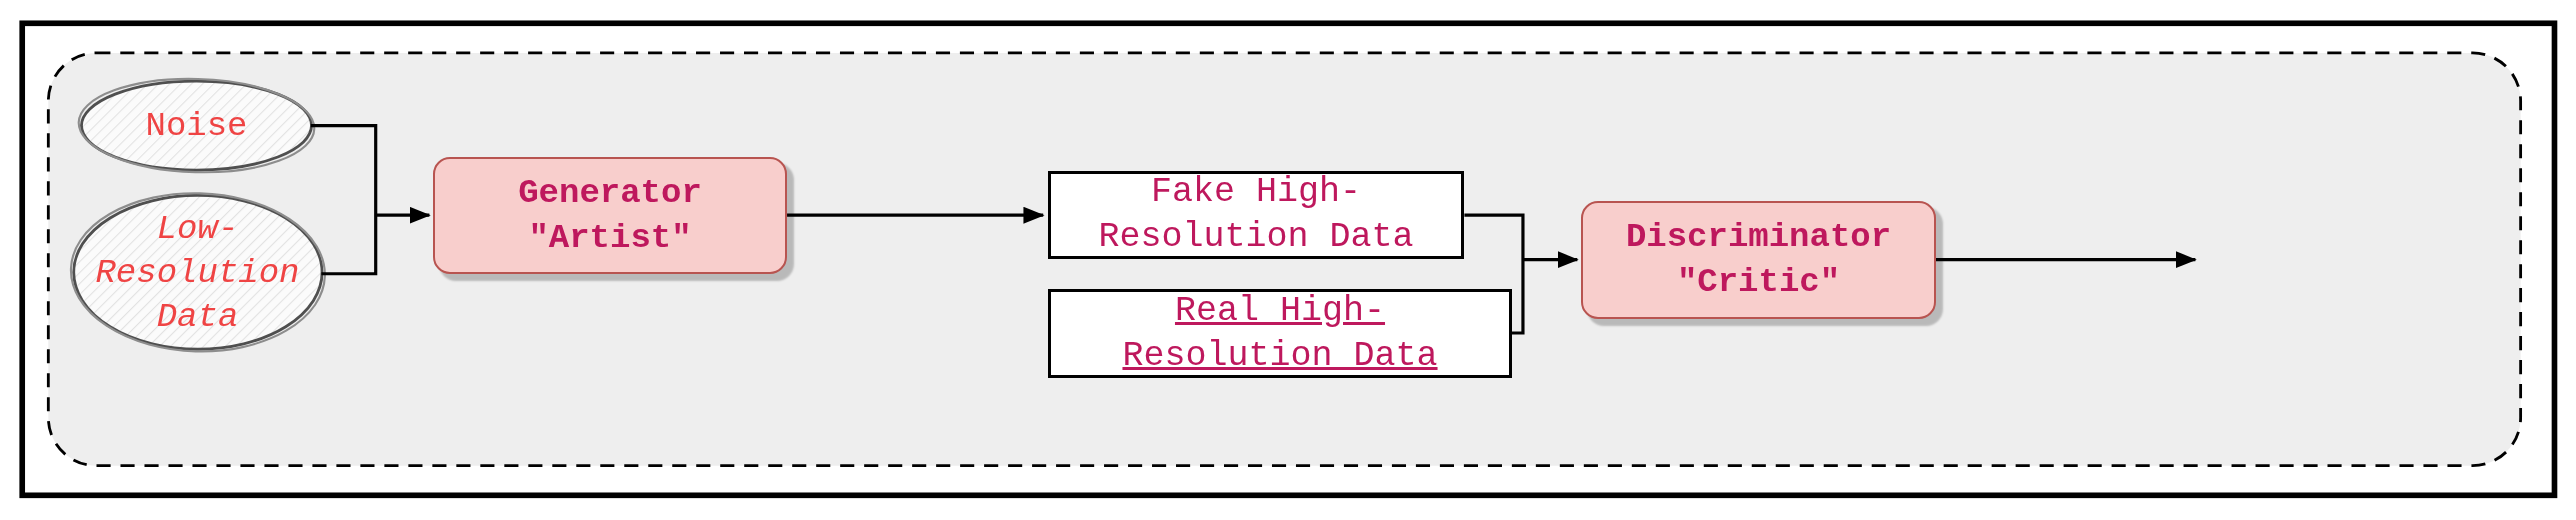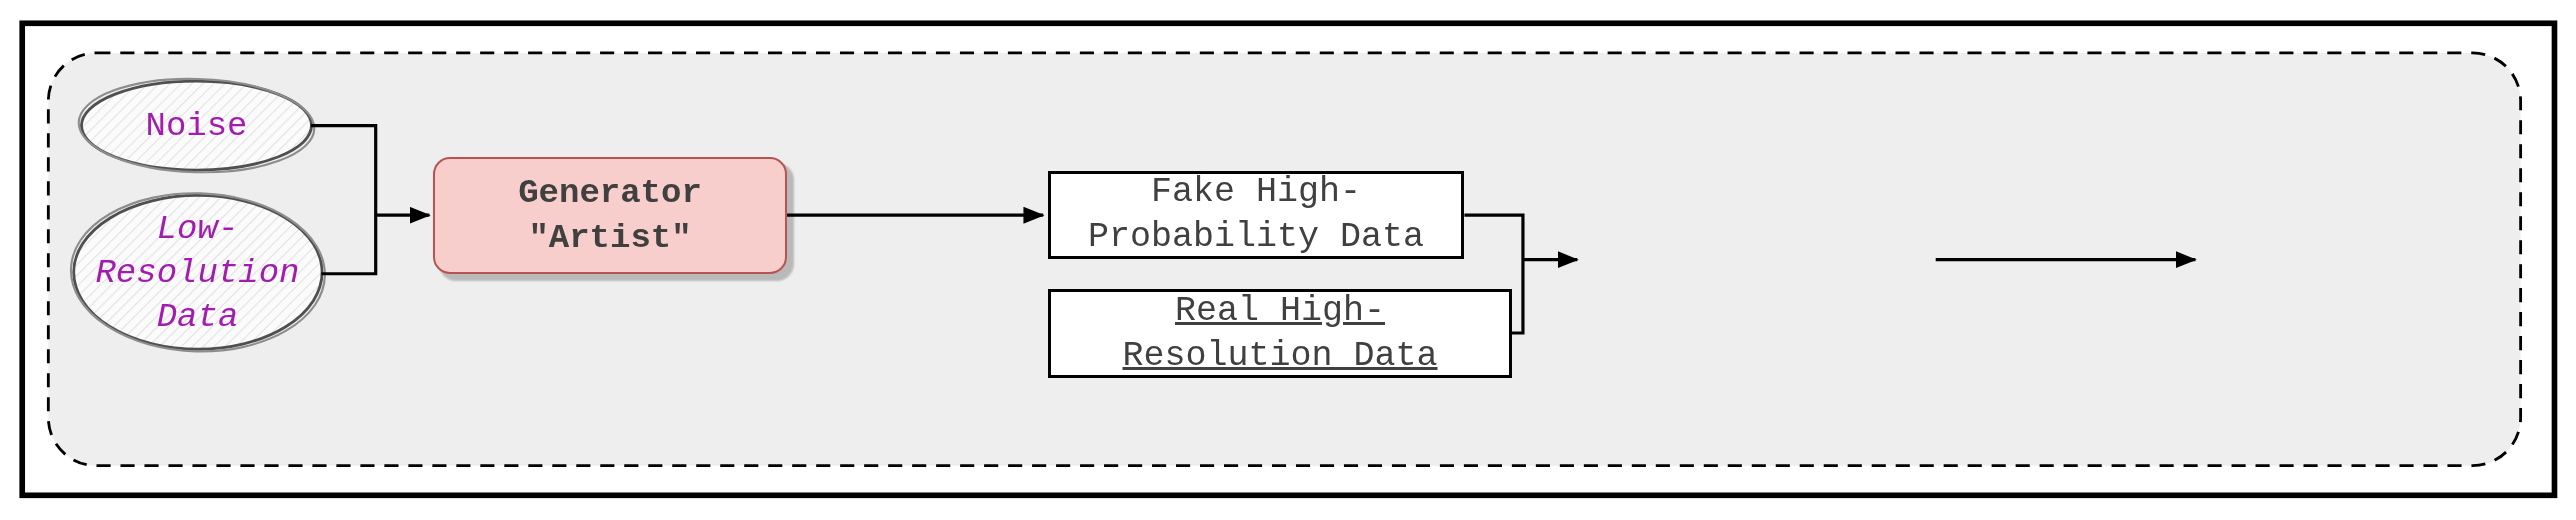--- a/index.html
+++ b/index.html
@@ -22,21 +22,21 @@
     width: 2576px;
     height: 520px;
   }
   .node {
     position: absolute;
     box-sizing: border-box;
     display: flex;
     align-items: center;
     justify-content: center;
     text-align: center;
-    color: #404040;
+    color: #be185d;
   }
   .label {
     white-space: pre-line;
   }
   .accent-node {
     background: #f8cecc;
     border: 2.8px solid #b85450;
     border-radius: 17px;
     box-shadow: 6.4px 6.4px 2.1px rgba(0, 0, 0, 0.22);
     font-weight: bold;
@@ -51,21 +51,21 @@
   }
   .ellipse-label {
     position: absolute;
     box-sizing: border-box;
     display: flex;
     align-items: center;
     justify-content: center;
     text-align: center;
     font-size: 34px;
     line-height: 44px;
-    color: #a21caf;
+    color: #ef4444;
   }
   #node-generator     { left: 433px;  top: 157px; width: 354px; height: 117px; }
   #node-discriminator { left: 1581px; top: 201px; width: 355px; height: 118px; }
   #node-fake          { left: 1048px; top: 171px; width: 416px; height: 88px; }
   #node-real          { left: 1048px; top: 289px; width: 464px; height: 89px; text-decoration: underline; }
   #node-probability   { left: 2201px; top: 229px; width: 265px; height: 60px; }
   #label-noise        { left: 80px;  top: 80px; width: 233px; height: 92px; }
   #label-lowres       { left: 72px;  top: 194px; width: 251px; height: 157px; font-style: italic; }
 </style>
 </head>
@@ -116,24 +116,28 @@
 Data</span>
   </div>
 
   <div class="node accent-node" id="node-generator">
     <span class="label">Generator
 "Artist"</span>
   </div>
 
   <div class="node plain-node" id="node-fake">
     <span class="label">Fake High-
-Probability Data</span>
+Resolution Data</span>
   </div>
 
   <div class="node plain-node" id="node-real">
     <span class="label">Real High-
 Resolution Data</span>
   </div>
 
+  <div class="node accent-node" id="node-discriminator">
+    <span class="label">Discriminator
+"Critic"</span>
+  </div>
 
 
 </div>
 
 
 </body></html>

